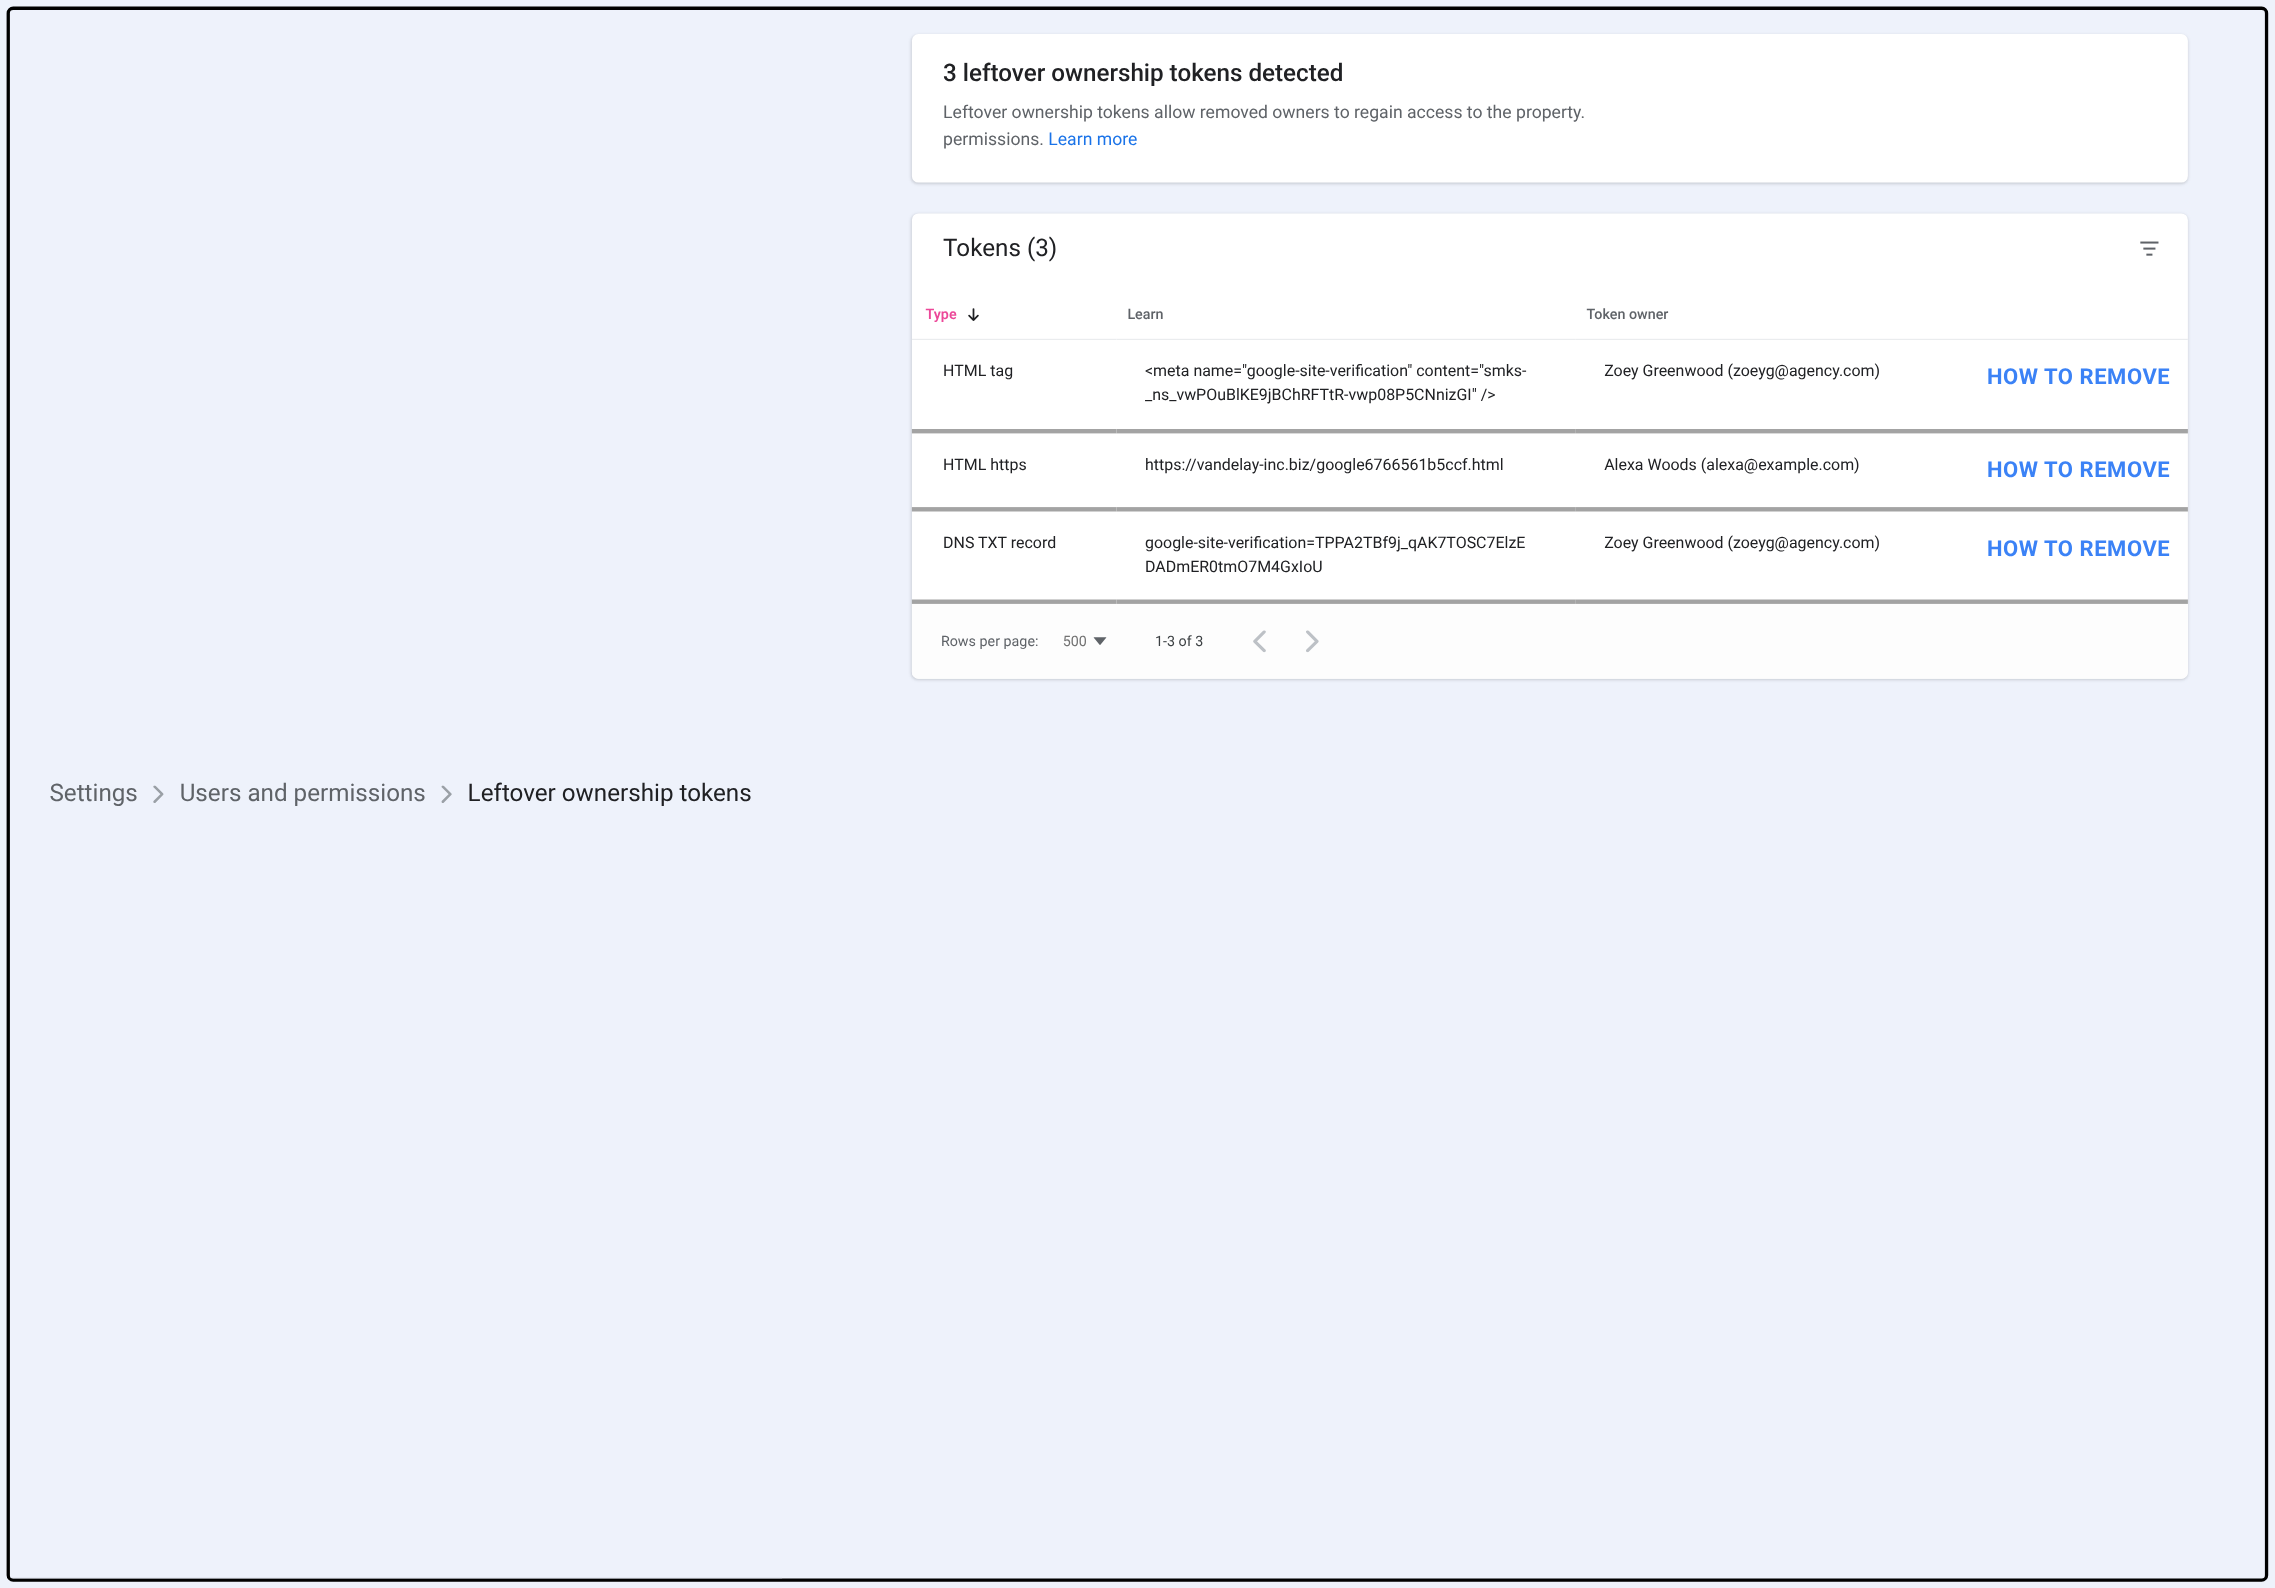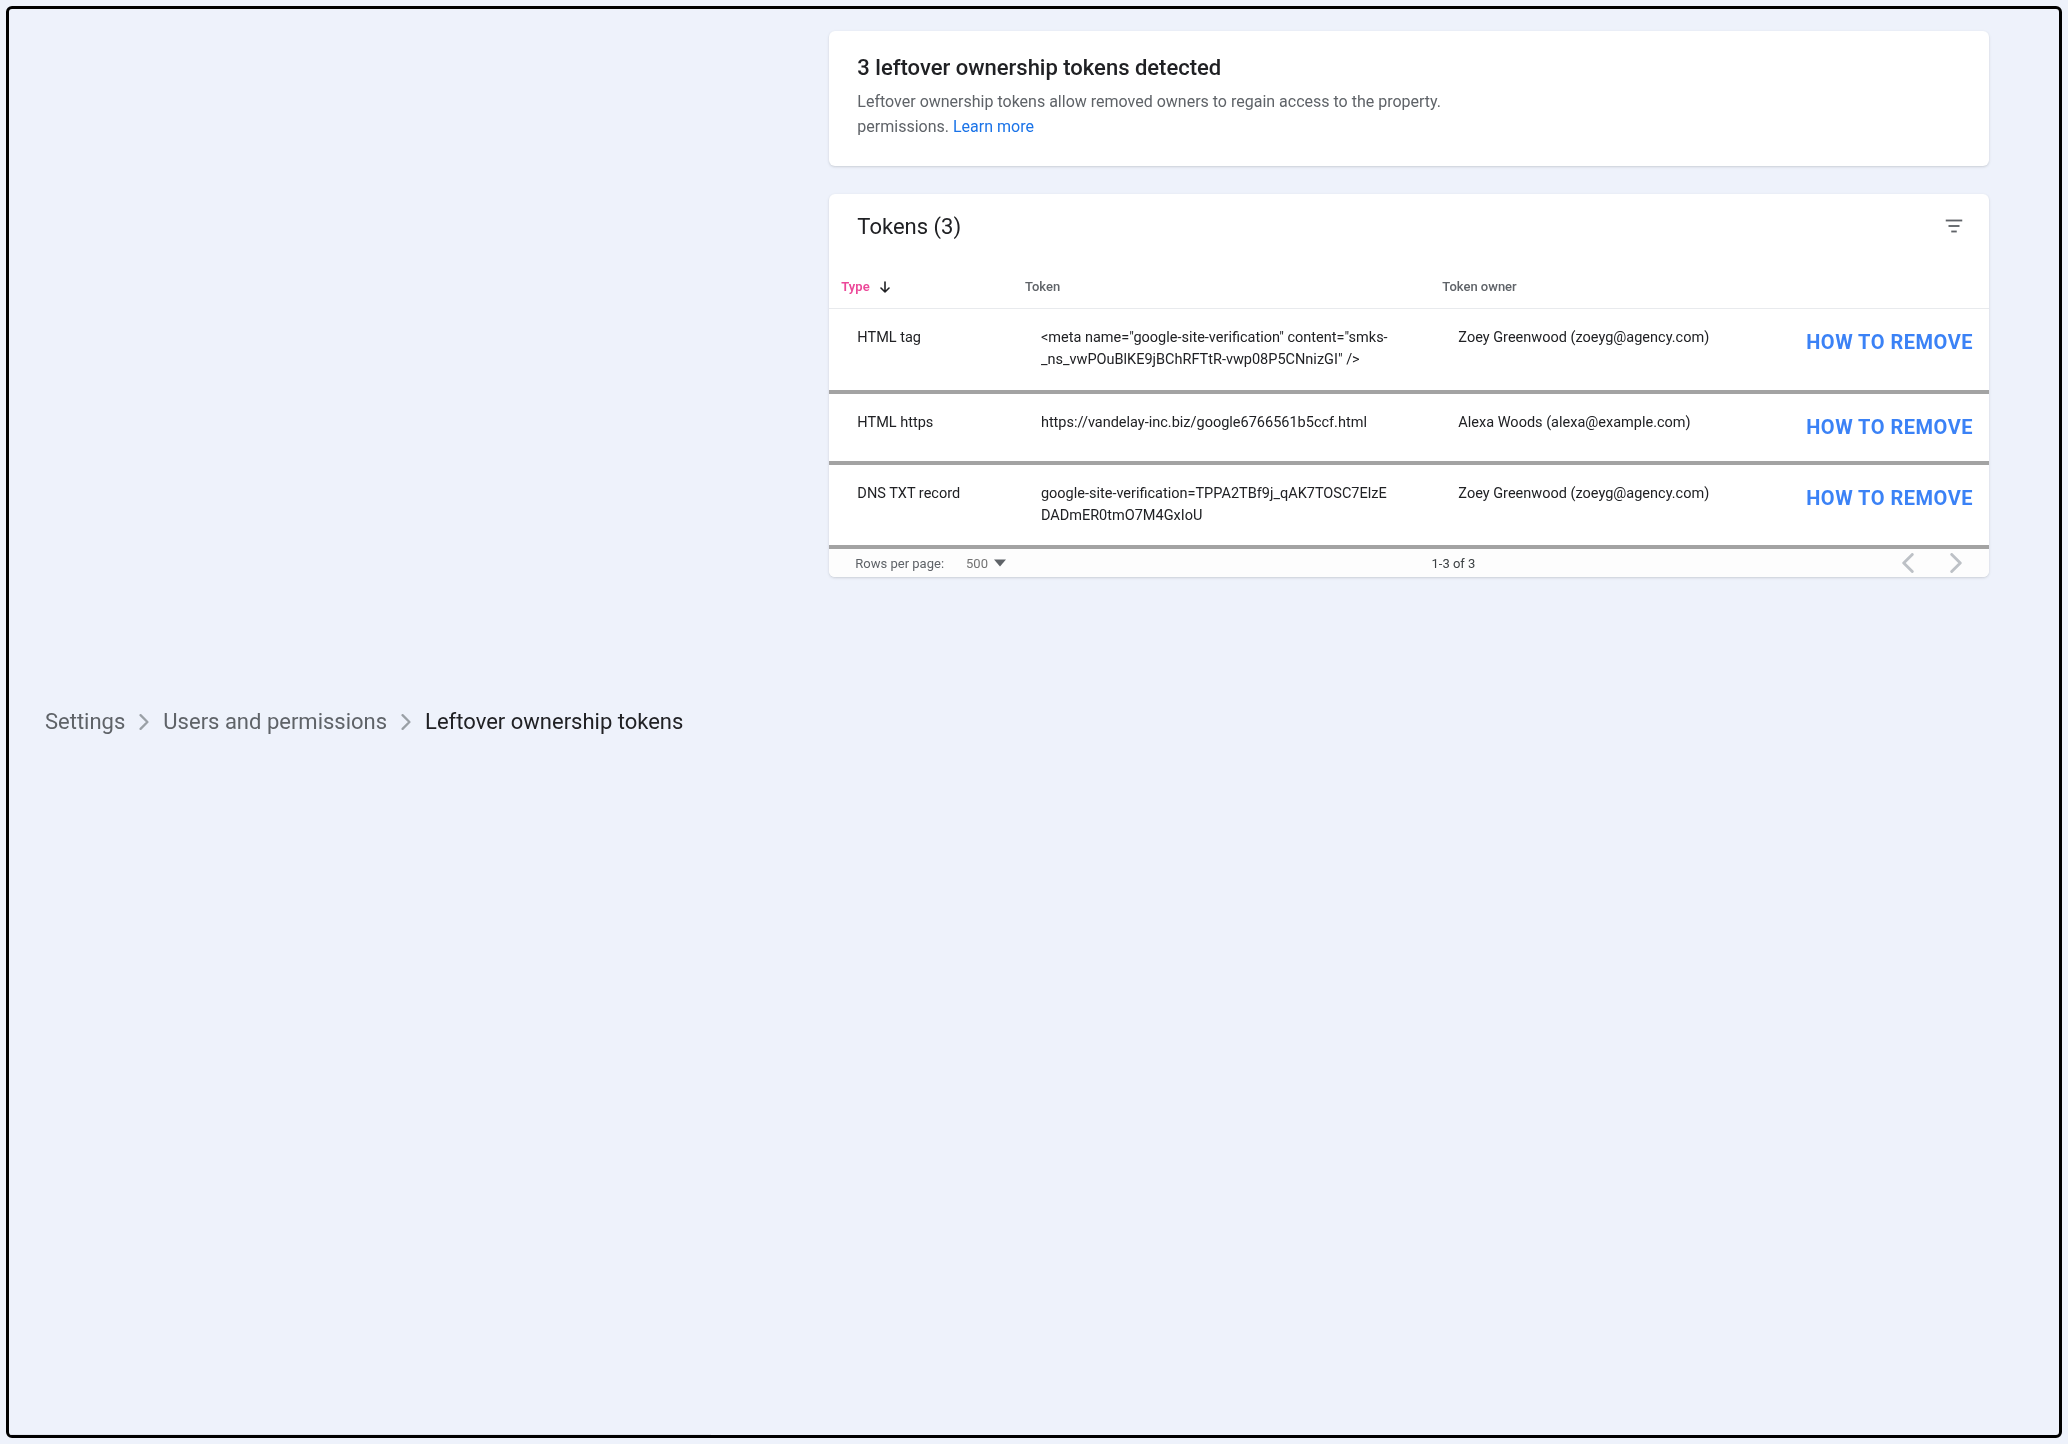--- a/index.html
+++ b/index.html
@@ -142,23 +142,23 @@
     font-weight: 700;
     letter-spacing: 0.5px;
     font-size: 20px;
     cursor: pointer;
   }
 
   
   .table-footer {
     display: flex;
     align-items: center;
-    justify-content: space-between;
+    justify-content: flex-start;
     gap: 44px;
-    padding: 4px 26px;
+    padding: 24px 26px;
     background: #fdfdfd;
     color: #5f6368;
     font-size: 13px;
     border-bottom-left-radius: 6px;
     border-bottom-right-radius: 6px;
   }
   .rpp { display:flex; align-items:center; gap: 22px; }
   .rpp-select {
     display:flex; align-items:center; gap:6px;
     color:#737373;
@@ -231,21 +231,21 @@
         <thead>
           <tr>
             <th class="type-col">
               <span>Type</span>
               <span class="sort-arrow">
                 <svg viewBox="0 0 12 12">
                     <path d="M6 11 L6 1 M6 11 L2 7 M6 11 L10 7" stroke="#202124" stroke-width="1.6" fill="none" stroke-linecap="round" stroke-linejoin="round"></path>
                   </svg>
               </span>
             </th>
-            <th class="token-col">Token</th>
+            <th class="token-col">Learn</th>
             <th class="owner-col">Token owner</th>
             <th class="action-col"></th>
           </tr>
         </thead>
         <tbody>
           <tr>
             <td class="type-cell">HTML tag</td>
             <td class="token-cell">&lt;meta name="google-site-verification" content="smks-_ns_vwPOuBlKE9jBChRFTtR-vwp08P5CNnizGI" /&gt;</td>
             <td class="owner-cell">Zoey Greenwood (zoeyg@agency.com)</td>
             <td class="action-cell"><span class="action-link">HOW TO REMOVE</span></td>

